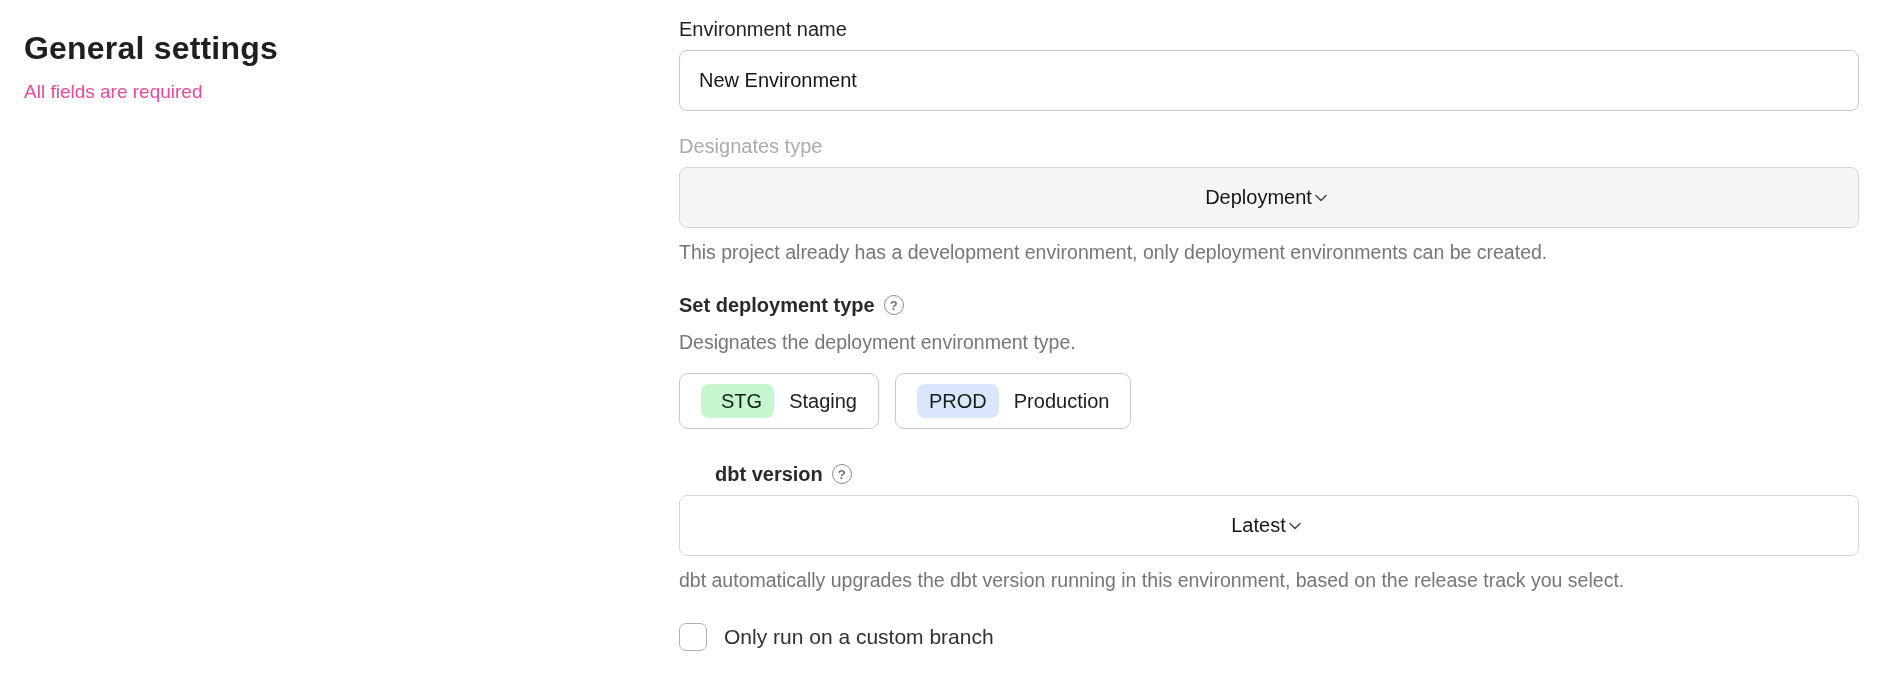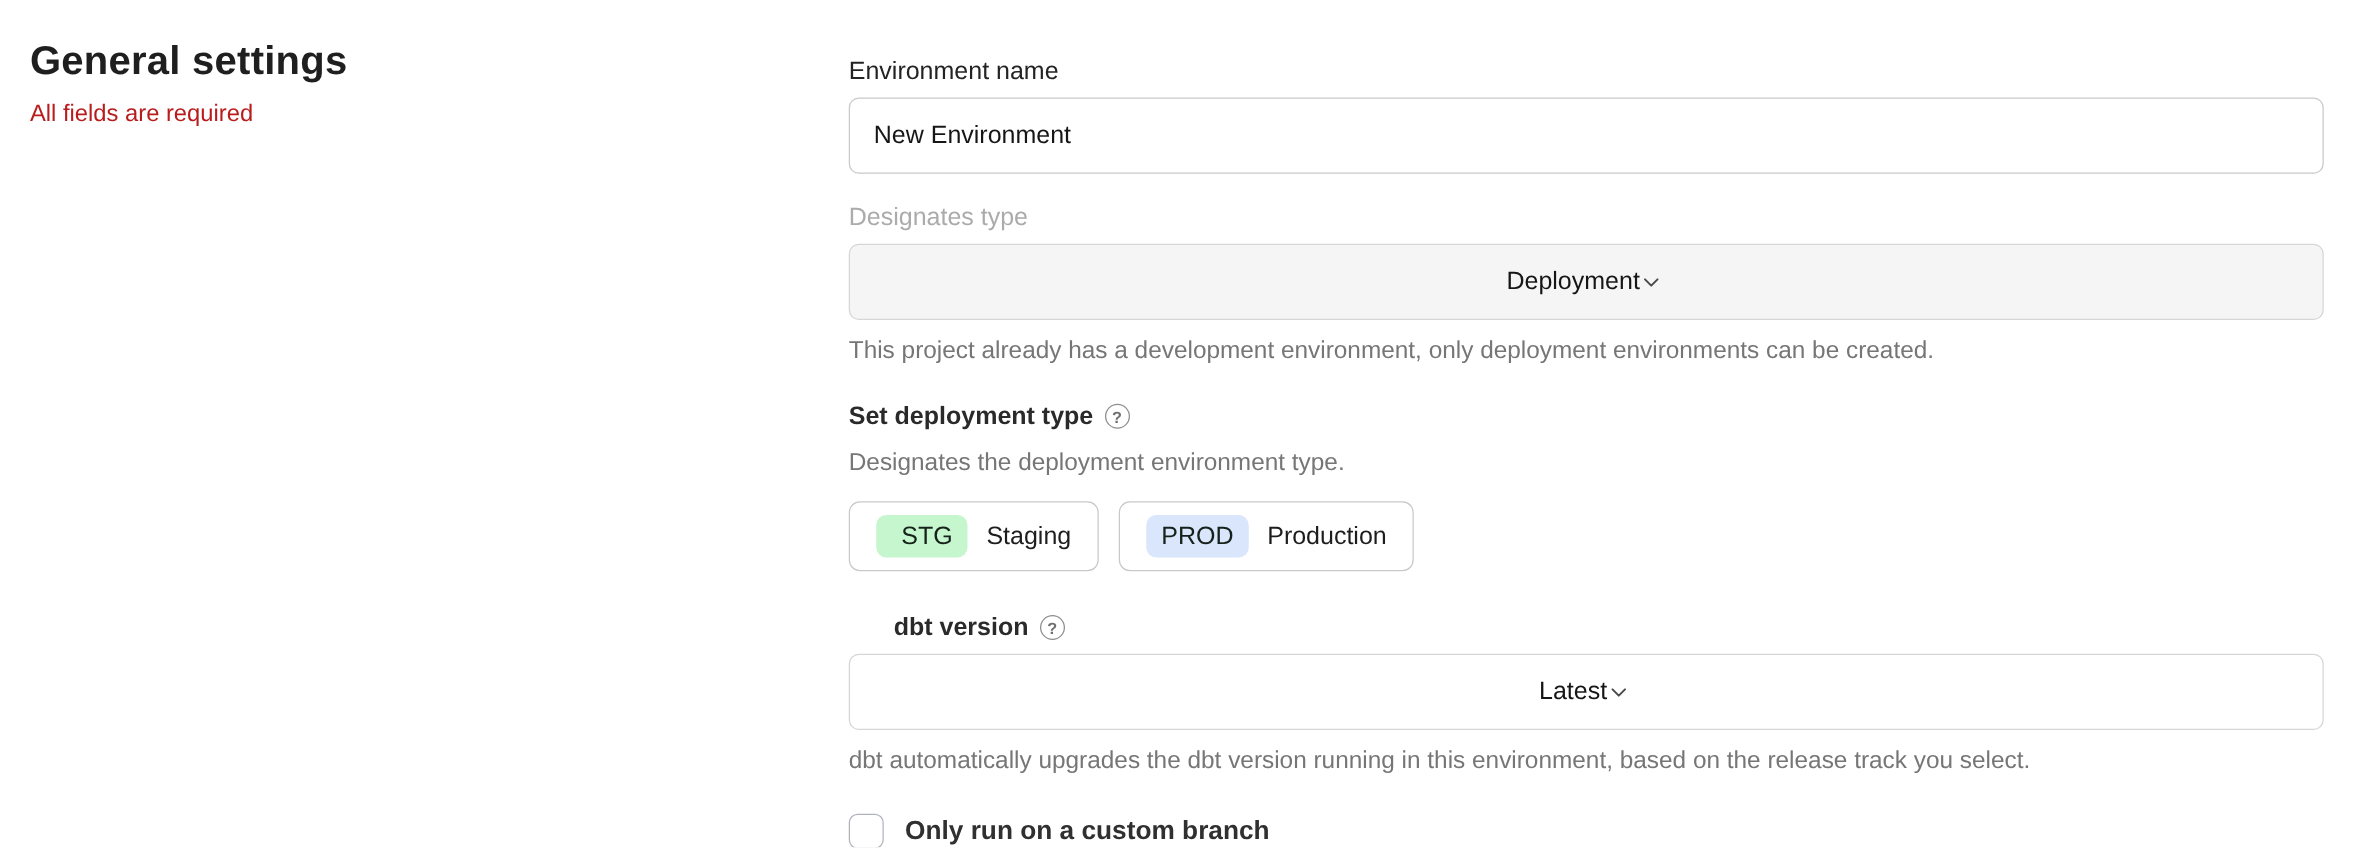--- a/index.html
+++ b/index.html
@@ -13,24 +13,24 @@
     --disabled-bg:#f5f5f5;
   }
   *{box-sizing:border-box;margin:0;padding:0;}
   html,body{background:#ffffff;}
   body{font-family:"Liberation Sans","DejaVu Sans",sans-serif;color:var(--text-body);}
   .page{position:relative;width:1890px;height:678px;background:#fff;overflow:hidden;}
 
   
   .left-col{position:absolute;left:24px;top:30px;width:560px;}
   .page-title{font-size:32px;font-weight:700;color:#1f1f1f;letter-spacing:.2px;}
-  .page-subtitle{margin-top:14px;font-size:19px;color:#b91c1c;}
+  .page-subtitle{margin-top:14px;font-size:19px;color:#ec4899;}
 
   
-  .form-col{position:absolute;left:679px;top:44px;width:1180px;}
+  .form-col{position:absolute;left:679px;top:16px;width:1180px;}
 
   .field-label{font-size:20px;font-weight:500;color:var(--text-dark);line-height:26px;}
   .field-label.disabled{color:var(--text-disabled);}
   .section-label{font-size:20px;font-weight:700;color:#2a2a2a;line-height:26px;display:flex;align-items:center;}
 
   .help-icon{display:inline-flex;align-items:center;justify-content:center;
     width:20px;height:20px;margin-left:9px;border:1.5px solid #8d8d8d;border-radius:50%;
     font-size:13px;font-weight:600;color:#6f6f6f;background:#fff;line-height:1;}
 
   .text-input{width:100%;height:61px;margin-top:8px;border:1px solid var(--border);
@@ -52,21 +52,21 @@
   .opt-btn{display:flex;align-items:center;height:56px;border:1px solid var(--border);
     border-radius:9px;background:#fff;padding:0 21px;font-size:20px;color:#1d1d1d;cursor:pointer;
     font-family:inherit;gap:15px;}
   .opt-btn.selected{margin-left:5px;box-shadow:0 0 0 2px #ffffff,0 0 0 6px var(--purple);
     border-color:#bdbdbd;padding:0 33px;}
   .opt-badge{display:inline-flex;align-items:center;justify-content:center;
     height:34px;padding:0 12px;border-radius:8px;font-size:20px;font-weight:500;color:#15211a;}
 
   .checkbox-row{display:flex;align-items:center;margin-top:31px;gap:17px;}
   .checkbox{width:28px;height:28px;border:1.5px solid #b0b4ba;border-radius:7px;background:#fff;cursor:pointer;flex:none;}
-  .checkbox-label{font-size:21px;font-weight:700;color:#303030;}
+  .checkbox-label{font-size:21px;font-weight:400;color:#303030;}
 </style>
 </head>
 <body>
 
 <div class="page">
 
   <div class="left-col">
     <div class="page-title">General settings</div>
     <div class="page-subtitle">All fields are required</div>
   </div>

